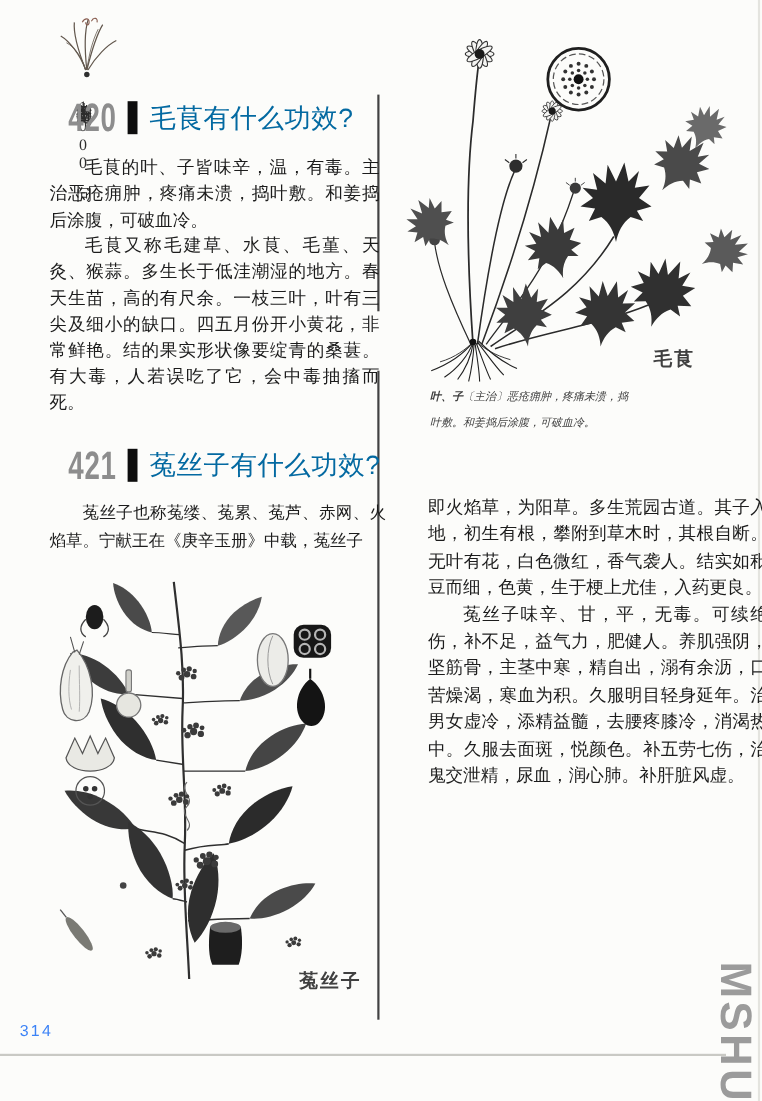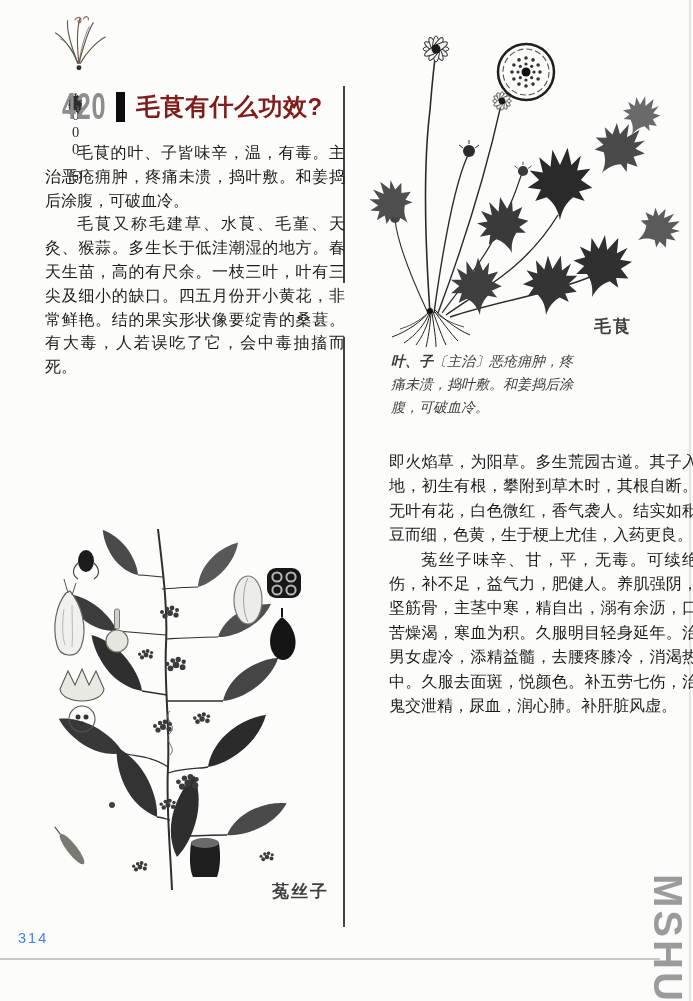--- a/index.html
+++ b/index.html
@@ -21,37 +21,37 @@
   .bottom-rule{position:absolute;left:0;top:958px;width:660px;height:1.5px;background:#c9c9c4;}
   .edge-line{position:absolute;left:689px;top:0;width:2px;height:1001px;background:#e4e4df;}
   
   .sec-title{position:absolute;left:46px;height:40px;display:flex;align-items:center;
     font-family:"Liberation Sans","DejaVu Sans",sans-serif;margin-left:16px;}
   .sec-title.t420{top:87px;}
   .sec-title.t421{top:403px;}
   .sec-num{font-size:36px;font-weight:900;color:#8d8d8d;letter-spacing:1px;
     transform:scaleX(0.7);transform-origin:left center;width:52px;flex:0 0 52px;}
   .sec-bar{width:9px;height:30px;background:#0d0d0d;margin:0 11px 0 2px;flex:0 0 9px;}
-  .sec-text{font-size:24px;font-weight:700;color:#7f1d1d;letter-spacing:0.5px;white-space:nowrap;}
+  .sec-text{font-size:24px;font-weight:400;color:#0369a1;letter-spacing:0.5px;white-space:nowrap;}
   
   .col{position:absolute;text-align:justify;}
   .col p{margin:0;}
   .indent{text-indent:2em;}
   .c420{left:45px;top:141px;width:300px;font-size:16px;line-height:23.8px;}
   .c421l{left:45px;top:455px;width:306px;font-size:15px;line-height:25px;}
   .c421r{left:352px;top:450px;width:309px;font-size:16px;line-height:24.4px;margin-left:37px;}
   
   .fig420{position:absolute;left:350px;top:15px;width:335px;height:332px;}
   .fig421{position:absolute;left:20px;top:505px;width:320px;height:388px;}
   .fig-label{position:absolute;font-family:"Liberation Sans","DejaVu Sans",sans-serif;
     font-weight:900;font-size:17px;color:#404040;letter-spacing:2px;white-space:nowrap;}
   .lab420{left:594px;top:315px;}
   .lab421{left:272px;top:880px;}
   .fig-caption{position:absolute;left:391px;top:350px;width:184px;
-    font-size:14px;line-height:23px;color:#3d3d3d;font-style:italic;
+    font-size:10px;line-height:23px;color:#3d3d3d;font-style:italic;
     font-family:"Liberation Serif","DejaVu Serif",serif;}
   .fig-caption b{font-style:italic;font-weight:700;}
   
   .page-num{position:absolute;left:18px;top:930px;font-size:14.5px;letter-spacing:2px;
     color:#3b82f6;font-family:"Liberation Sans","DejaVu Sans",sans-serif;}
   .watermark{position:absolute;left:690px;top:874px;width:140px;height:44px;
     transform:rotate(90deg);transform-origin:top left;
     font-family:"Liberation Sans","DejaVu Sans",sans-serif;
     font-size:40px;font-weight:600;color:#9b9b9b;letter-spacing:3px;white-space:nowrap;}
 </style>
@@ -176,21 +176,29 @@
       <path d="M5 -1 C14 8 26 18 40 24"></path>
       <path d="M0 0 C-6 6 -16 14 -30 18" stroke-width="0.8"></path>
       <path d="M4 0 C10 6 20 12 34 16" stroke-width="0.8"></path>
       <circle r="3" fill="#111" stroke="none"></circle>
     </g>
   </svg>
 
   <div class="fig-label lab420">毛茛</div>
   <div class="fig-caption"><b>叶、子</b><span>〔主治〕恶疮痈肿，疼痛未溃，捣叶敷。和姜捣后涂腹，可破血冷。</span></div>
 
-
+  <div class="sec-title t421">
+    <span class="sec-num">421</span>
+    <span class="sec-bar"></span>
+    <span class="sec-text">菟丝子有什么功效?</span>
+  </div>
+
+  <div class="col c421l">
+    <p class="indent">菟丝子也称菟缕、菟累、菟芦、赤网、火焰草。宁献王在《庚辛玉册》中载，菟丝子</p>
+  </div>
 
   <svg class="fig421" viewBox="0 0 320 388">
     <defs>
       <path id="dleaf" d="M0 0 C-5 -6 -9 -16 -8 -28 C-7 -38 -4 -46 0 -52 C4 -46 7 -37 7 -27 C7 -16 4 -6 0 0 Z"></path>
       <g id="dcluster" fill="#3b3b3b">
         <circle cx="0" cy="0" r="3"></circle>
           <circle cx="6" cy="2" r="2.6"></circle>
           <circle cx="-5" cy="3" r="2.6"></circle>
         <circle cx="2" cy="-5" r="2.4"></circle>
           <circle cx="-3" cy="-4" r="2.2"></circle>

